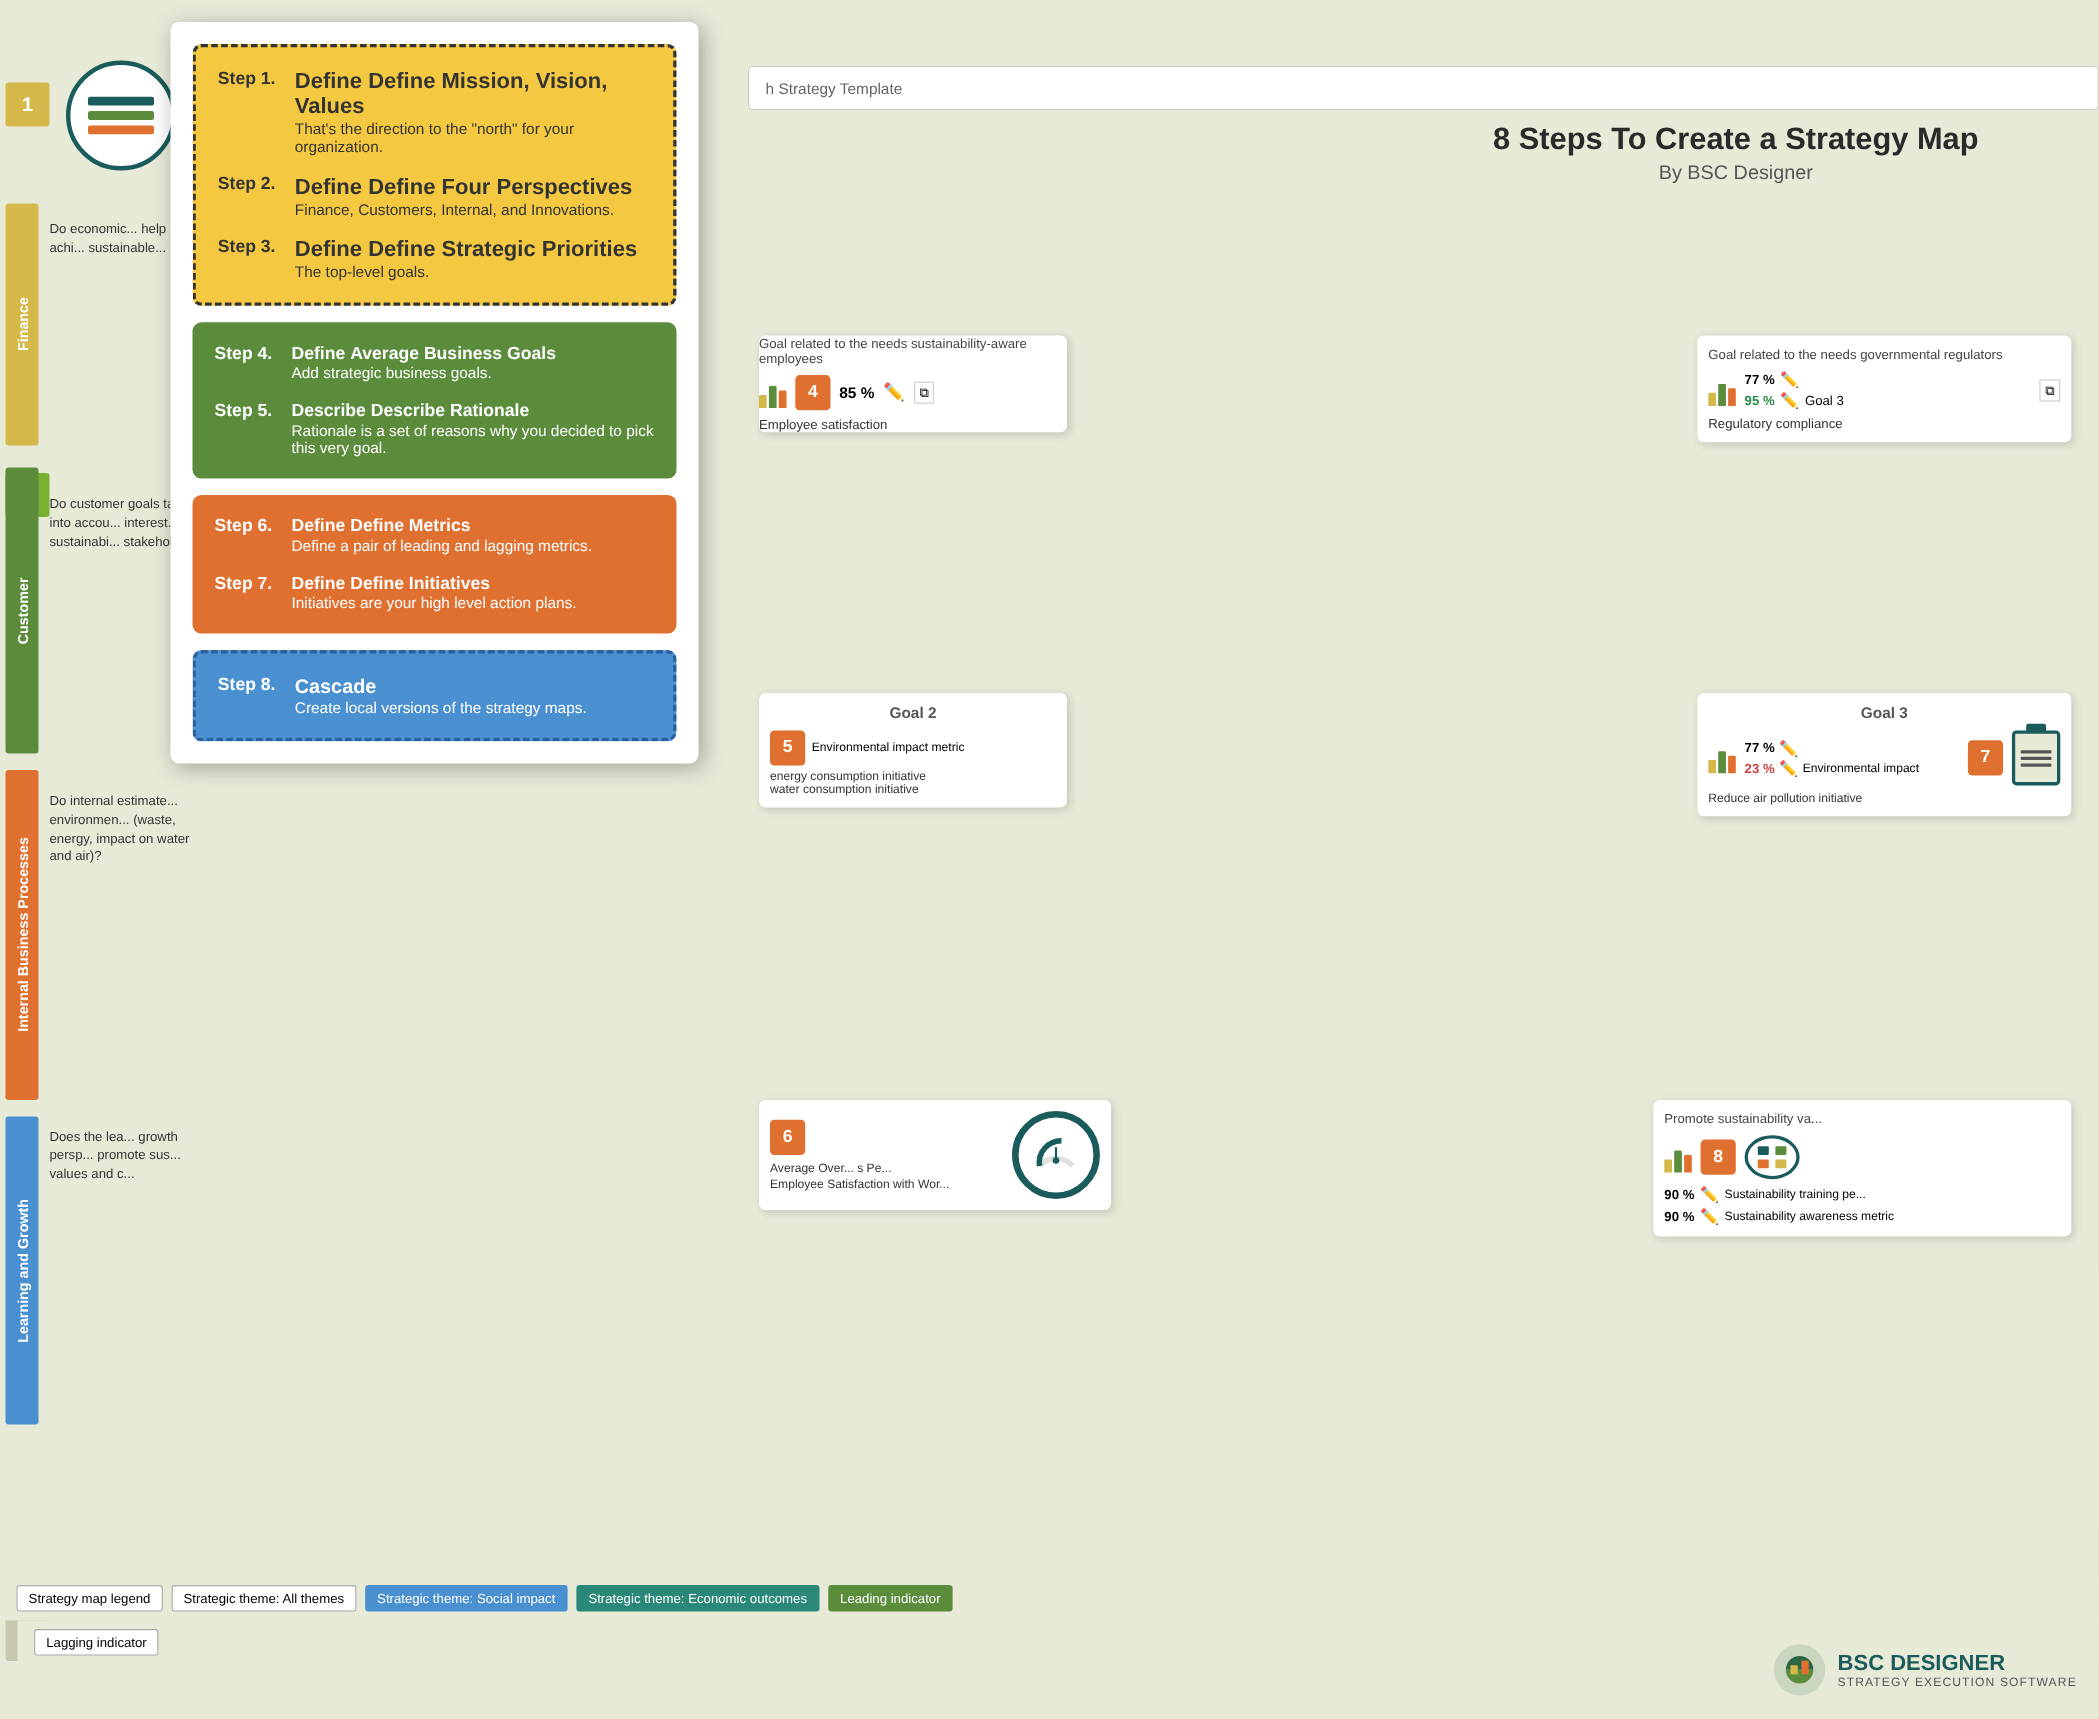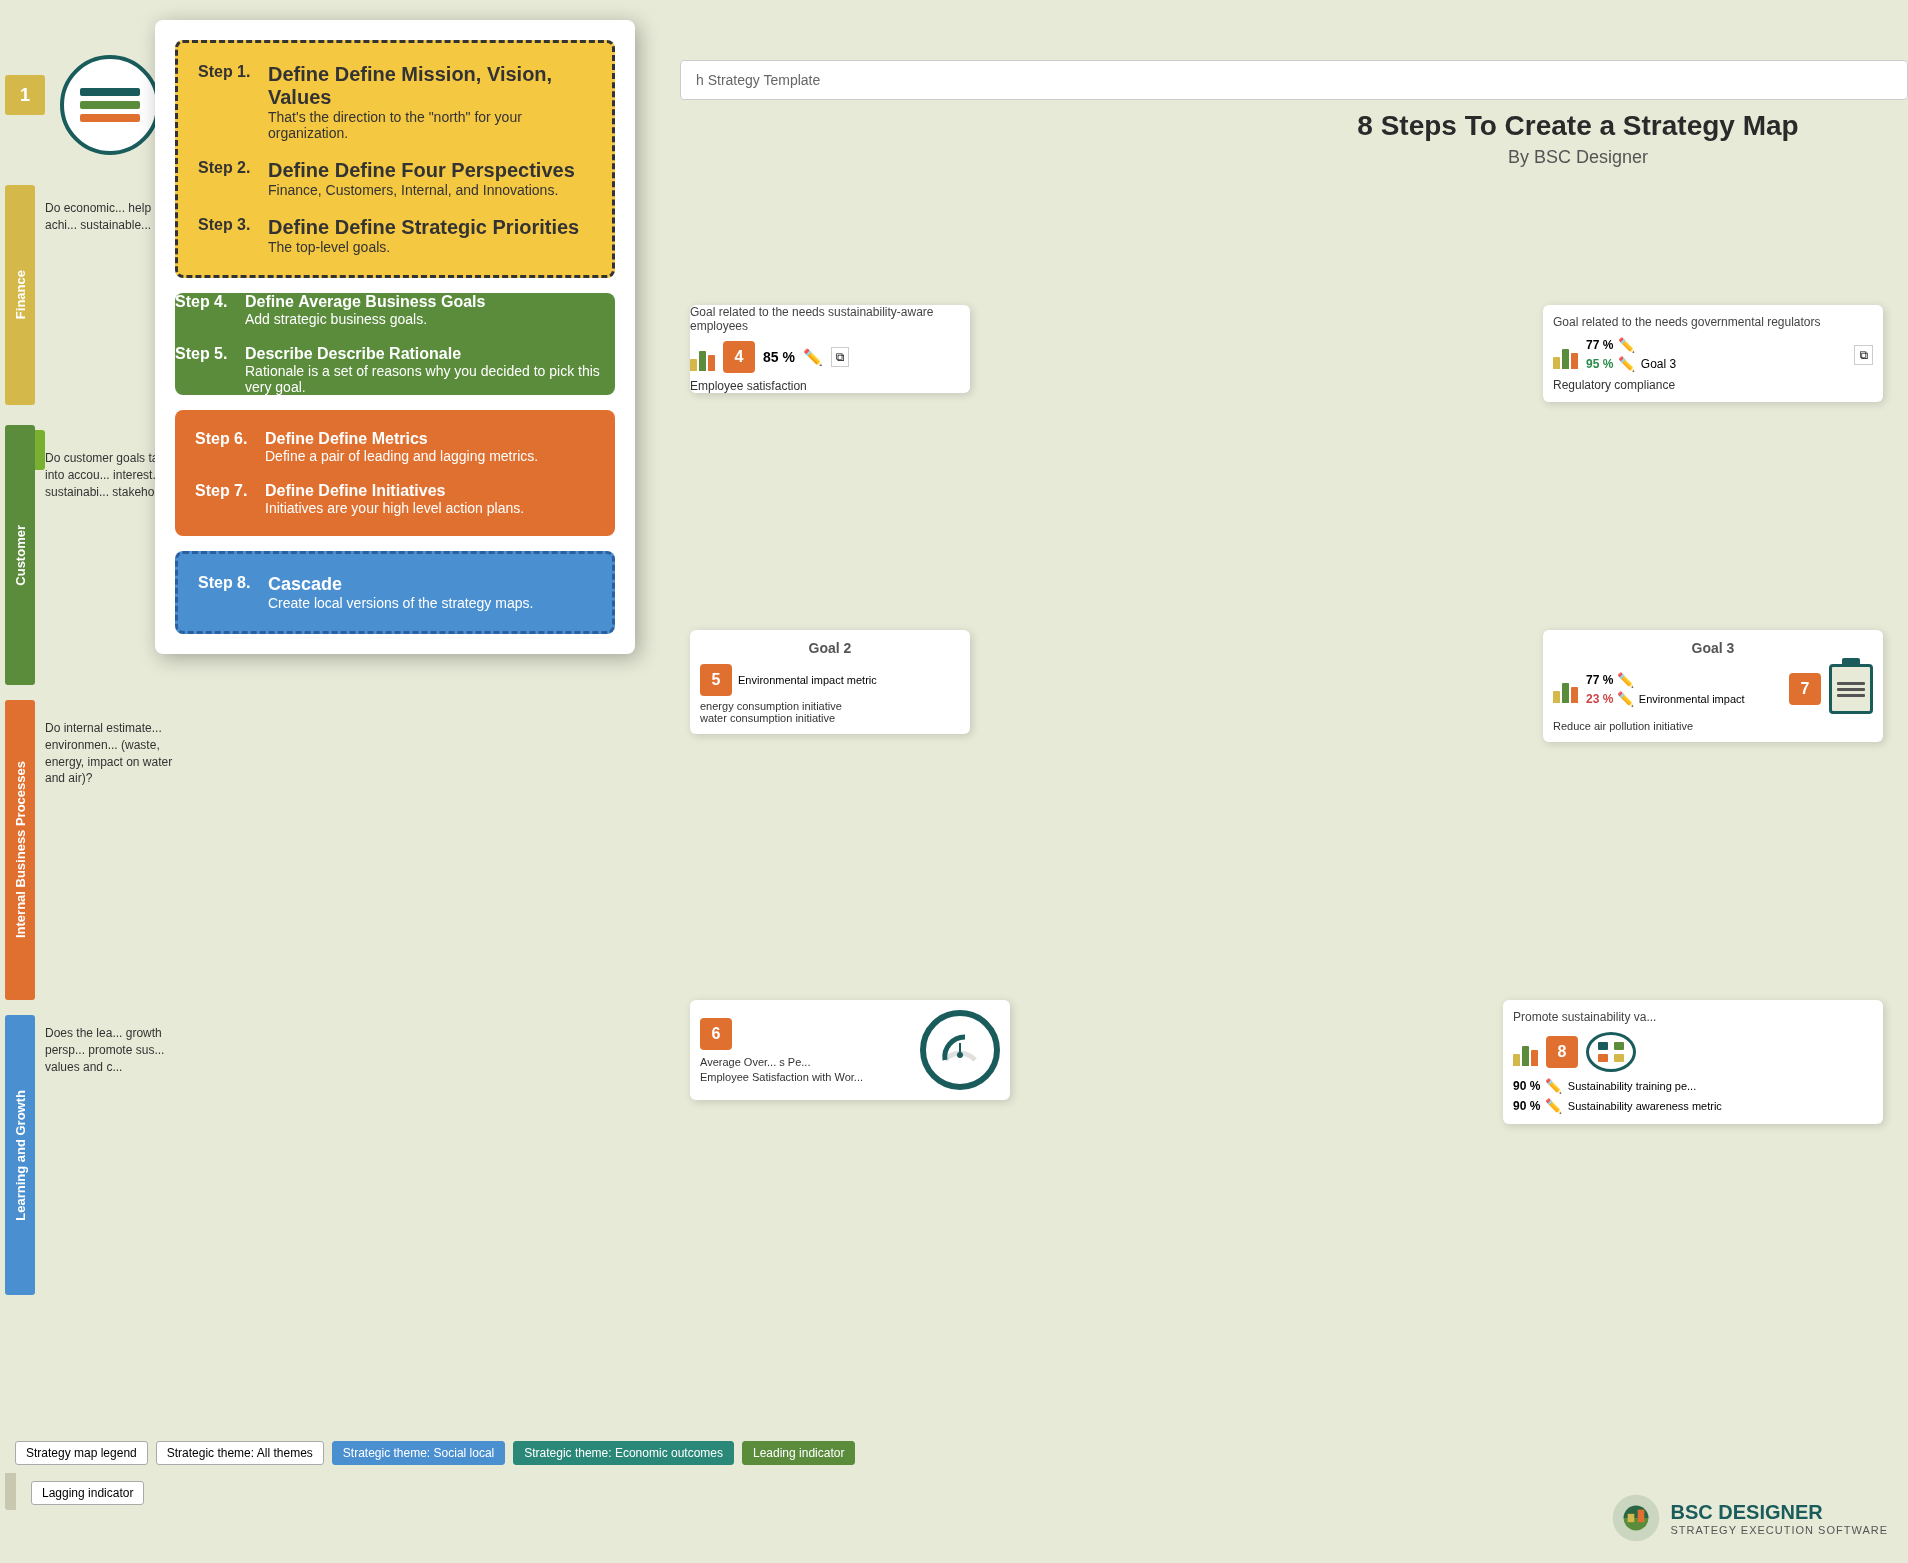--- a/index.html
+++ b/index.html
@@ -118,20 +118,21 @@
       color: #333;
     }
     .steps-title-box .step-content .step-desc {
       font-size: 14px;
       color: #333;
     }
 
     .steps-green-box {
       background: #5a8c3c;
       border-radius: 8px;
+      padding: 20px;
       margin-bottom: 15px;
     }
     .steps-green-box .step-row {
       display: flex;
       gap: 15px;
       margin-bottom: 18px;
     }
     .steps-green-box .step-row:last-child {
       margin-bottom: 0;
     }
@@ -596,21 +597,21 @@
         <span style="font-size:12px;font-weight:bold;">90 %</span>
         <span style="font-size:14px;cursor:pointer;">✏️</span>
         <span style="font-size:11px;">Sustainability awareness metric</span>
       </div>
     </div>
   </div>
 
   <div style="position:absolute;bottom:90px;left:0;right:0;display:flex;align-items:center;gap:8px;padding:8px 15px;background:#e8ead8;flex-wrap:wrap;">
     <div class="legend-item">Strategy map legend</div>
     <div class="legend-item">Strategic theme: All themes</div>
-    <div class="legend-item blue">Strategic theme: Social local</div>
+    <div class="legend-item blue">Strategic theme: Social impact</div>
     <div class="legend-item teal">Strategic theme: Economic outcomes</div>
     <div class="legend-item green">Leading indicator</div>
   </div>
 
   <div style="position:absolute;bottom:50px;left:16px;right:0;display:flex;align-items:center;gap:8px;padding:8px 15px;background:#e8ead8;">
     <div class="legend-item">Lagging indicator</div>
   </div>
 
   <div class="bsc-logo">
     <svg class="bsc-logo-icon" viewBox="0 0 60 60">

